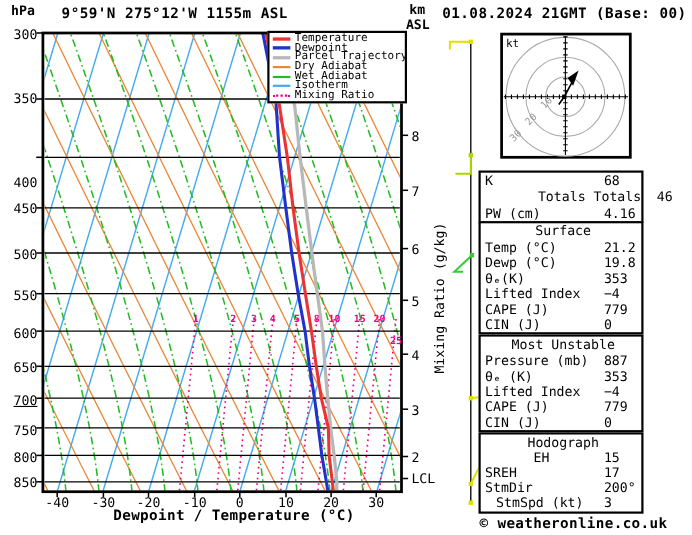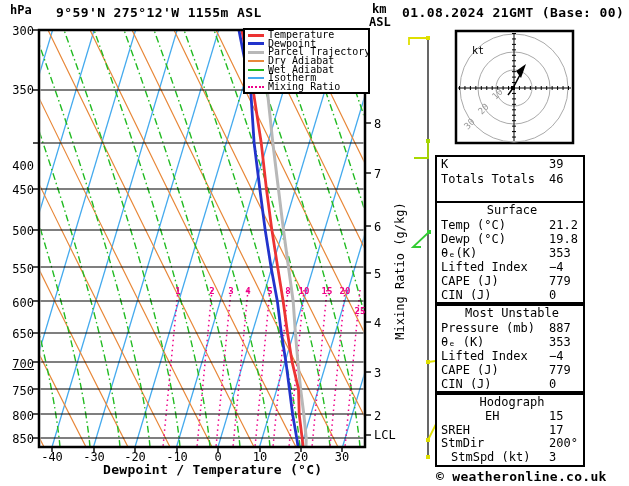--- a/index.html
+++ b/index.html
@@ -296,33 +296,37 @@
   <div class="abs mixlab" style="left:204px;top:286px;color:#ee0088;">2</div>
   <div class="abs mixlab" style="left:223px;top:286px;color:#ee0088;">3</div>
   <div class="abs mixlab" style="left:240px;top:286px;color:#ee0088;">4</div>
   <div class="abs mixlab" style="left:262px;top:286px;color:#ee0088;">5</div>
   <div class="abs mixlab" style="left:280px;top:286px;color:#ee0088;">8</div>
   <div class="abs mixlab" style="left:296px;top:286px;color:#ee0088;">10</div>
   <div class="abs mixlab" style="left:319px;top:286px;color:#ee0088;">15</div>
   <div class="abs mixlab" style="left:337px;top:286px;color:#ee0088;">20</div>
   <div class="abs mixlab" style="left:352px;top:286px;color:#ee0088;margin-top:20px;">25</div>
 
-  <div class="abs kt" style="left:460px;top:45px;margin-left:12px;">kt</div>
+  <div class="abs kt" style="left:460px;top:35px;">kt</div>
   <div class="abs ringlab" style="left:492px;top:89px;">10</div>
   <div class="abs ringlab" style="left:478px;top:104px;">20</div>
   <div class="abs ringlab" style="left:464px;top:119px;">30</div>
 
   <div class="tbox" style="top:155px;height:44px;">
     <div class="trow" style="height:15px;line-height:15px;">
         <span class="lab">K</span>
-        <span class="val">39</span>
-      </div>
-    <div class="trow" style="height:15px;line-height:15px;">
+        <span class="val">68</span>
+      </div>
+    <div class="trow" style="height:15px;line-height:15px;margin-left:48px;">
         <span class="lab">Totals Totals</span>
         <span class="val">46</span>
+      </div>
+    <div class="trow" style="height:15px;line-height:15px;">
+        <span class="lab">PW (cm)</span>
+        <span class="val">4.16</span>
       </div>
   </div>
 
   <div class="tbox" style="top:201px;height:99px;">
     <div class="trow ttitle" style="height:15px;line-height:15px;display:block;">Surface</div>
     <div class="trow" style="height:14px;line-height:14px;">
         <span class="lab">Temp (°C)</span>
         <span class="val">21.2</span>
       </div>
     <div class="trow" style="height:14px;line-height:14px;">

